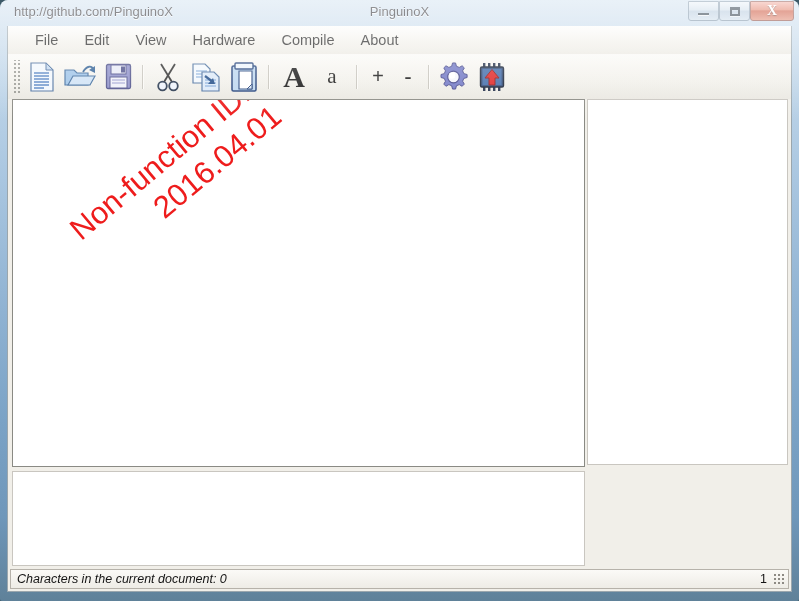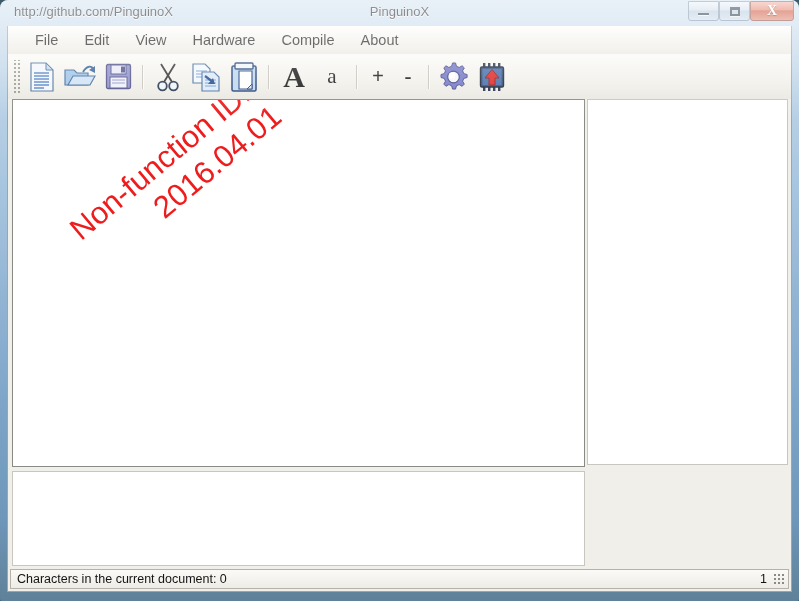--- a/index.html
+++ b/index.html
@@ -210,21 +210,21 @@
     left: 2px; bottom: 2px;
     width: 779px; height: 20px;
     background: linear-gradient(180deg,#fbfaf7,#eeece6);
     border: 1px solid #b6b2aa;
     box-sizing: border-box;
     display: flex;
     align-items: center;
     font-size: 12.5px;
     color: #141414;
   }
-  #status-left  { padding-left: 6px; flex: 1 1 auto; white-space: nowrap; }
+  #status-left  { padding-left: 6px; flex: 1 1 auto; white-space: nowrap; font-style: italic; }
   #status-right { padding-right: 6px; white-space: nowrap; }
   #status-grip {
     width: 12px; height: 12px;
     margin-right: 3px;
     background-image: radial-gradient(circle, #8d8a84 0.9px, transparent 1.1px);
     background-size: 4px 4px;
     flex: 0 0 auto;
   }
 </style>
 </head>

